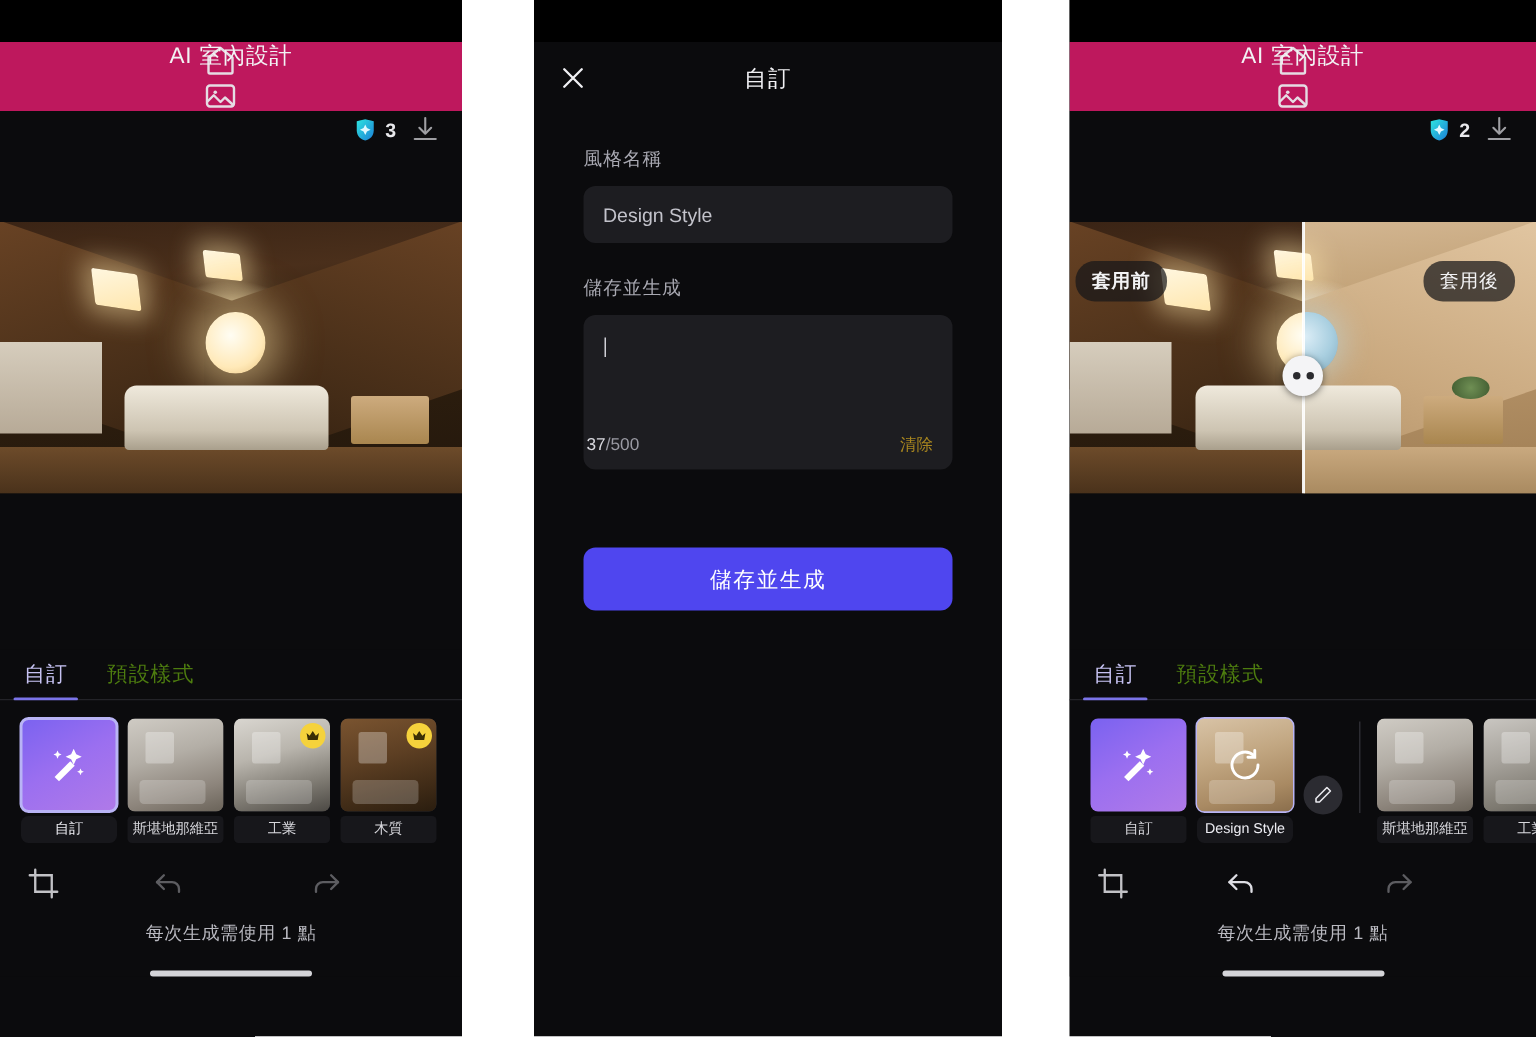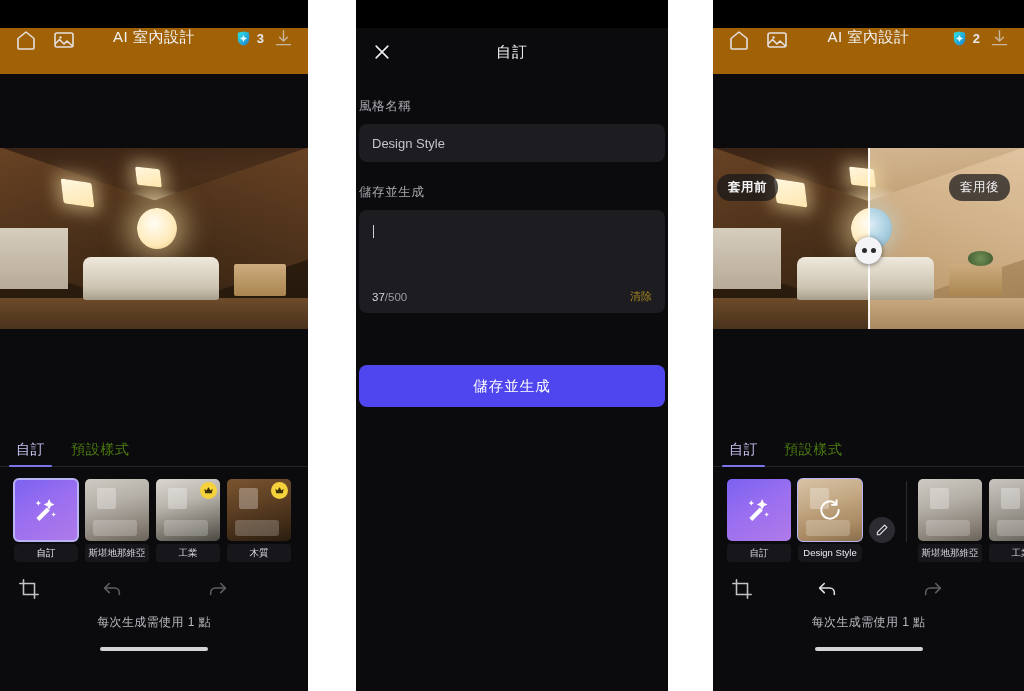--- a/index.html
+++ b/index.html
@@ -16,22 +16,22 @@
     background: #0b0b0d; overflow: hidden;
   }
   #panel1 { left: 0;   width: 308px; }
   #panel2 { left: 356px; width: 312px; }
   #panel3 { left: 713px; width: 311px; }
 
   .statusbar { height: 28px; background: #000; width: 100%; }
 
   
   .appbar {
-    height: 46px; display: flex; align-items: flex-start;
-    padding: 0 14px; position: relative; background: #a16207;
+    height: 46px; display: flex; align-items: center;
+    padding: 0 14px; position: relative; background: #be185d; flex-direction: column;
   }
   .appbar .ic { width: 24px; height: 24px; margin-right: 14px; opacity: .95; }
   .appbar-title {
     position: absolute; left: 0; right: 0; text-align: center;
     color: #f2f2f4; font-size: 15px; letter-spacing: .5px; pointer-events: none;
   }
   .appbar-right {
     margin-left: auto; display: flex; align-items: center; gap: 9px;
     position: relative; z-index: 2;
   }
@@ -224,38 +224,38 @@
     height:48px; display:flex; align-items:center; padding:0 16px; position:relative;
   }
   .sheet-title {
     position:absolute; left:0; right:0; text-align:center;
     color:#f1f1f4; font-size:15px; letter-spacing:1px;
   }
   .close-x { width:20px; height:20px; position:relative; z-index:2; }
   .field-label {
     color:#a9a9b2; font-size:12.5px; margin: 22px 0 9px 0; letter-spacing:.6px;
   }
-  .sheet-body { padding: 0 3px; }
+  .sheet-body { padding: 0 33px; }
   .text-input {
     height:38px; border-radius:8px; background:#1d1d21; display:flex;
     align-items:center; padding:0 13px; color:#c3c3cb; font-size:13px;
   }
   .textarea {
     height:103px; border-radius:8px; background:#1d1d21; padding:12px 13px 0 13px;
     position:relative;
   }
   .ta-text {
     color:#dcdce2; font-size:12.5px; line-height:1.62; letter-spacing:.2px;
   }
   .caret {
     display:inline-block; width:1px; height:13px; background:#cfcfd6;
     vertical-align:-2px; margin-left:1px;
   }
   .ta-foot {
-    position:absolute; left:13px; right:13px; bottom:9px;
+    position:absolute; left:2px; right:13px; bottom:9px;
     display:flex; align-items:center;text-align:right;
   }
   .counter { color:#9a9aa3; font-size:11.5px; }
   .counter b { color:#d8d8de; font-weight:normal; }
   .clear-btn { margin-left:auto; color:#a8861f; font-size:11px; }
   .primary-btn {
     margin: 52px 0 0 0; height:42px; border-radius:8px;
     background:#4f46ef; display:flex; align-items:center; justify-content:center;
     color:#fff; font-size:14.5px; letter-spacing:1px;
   }

